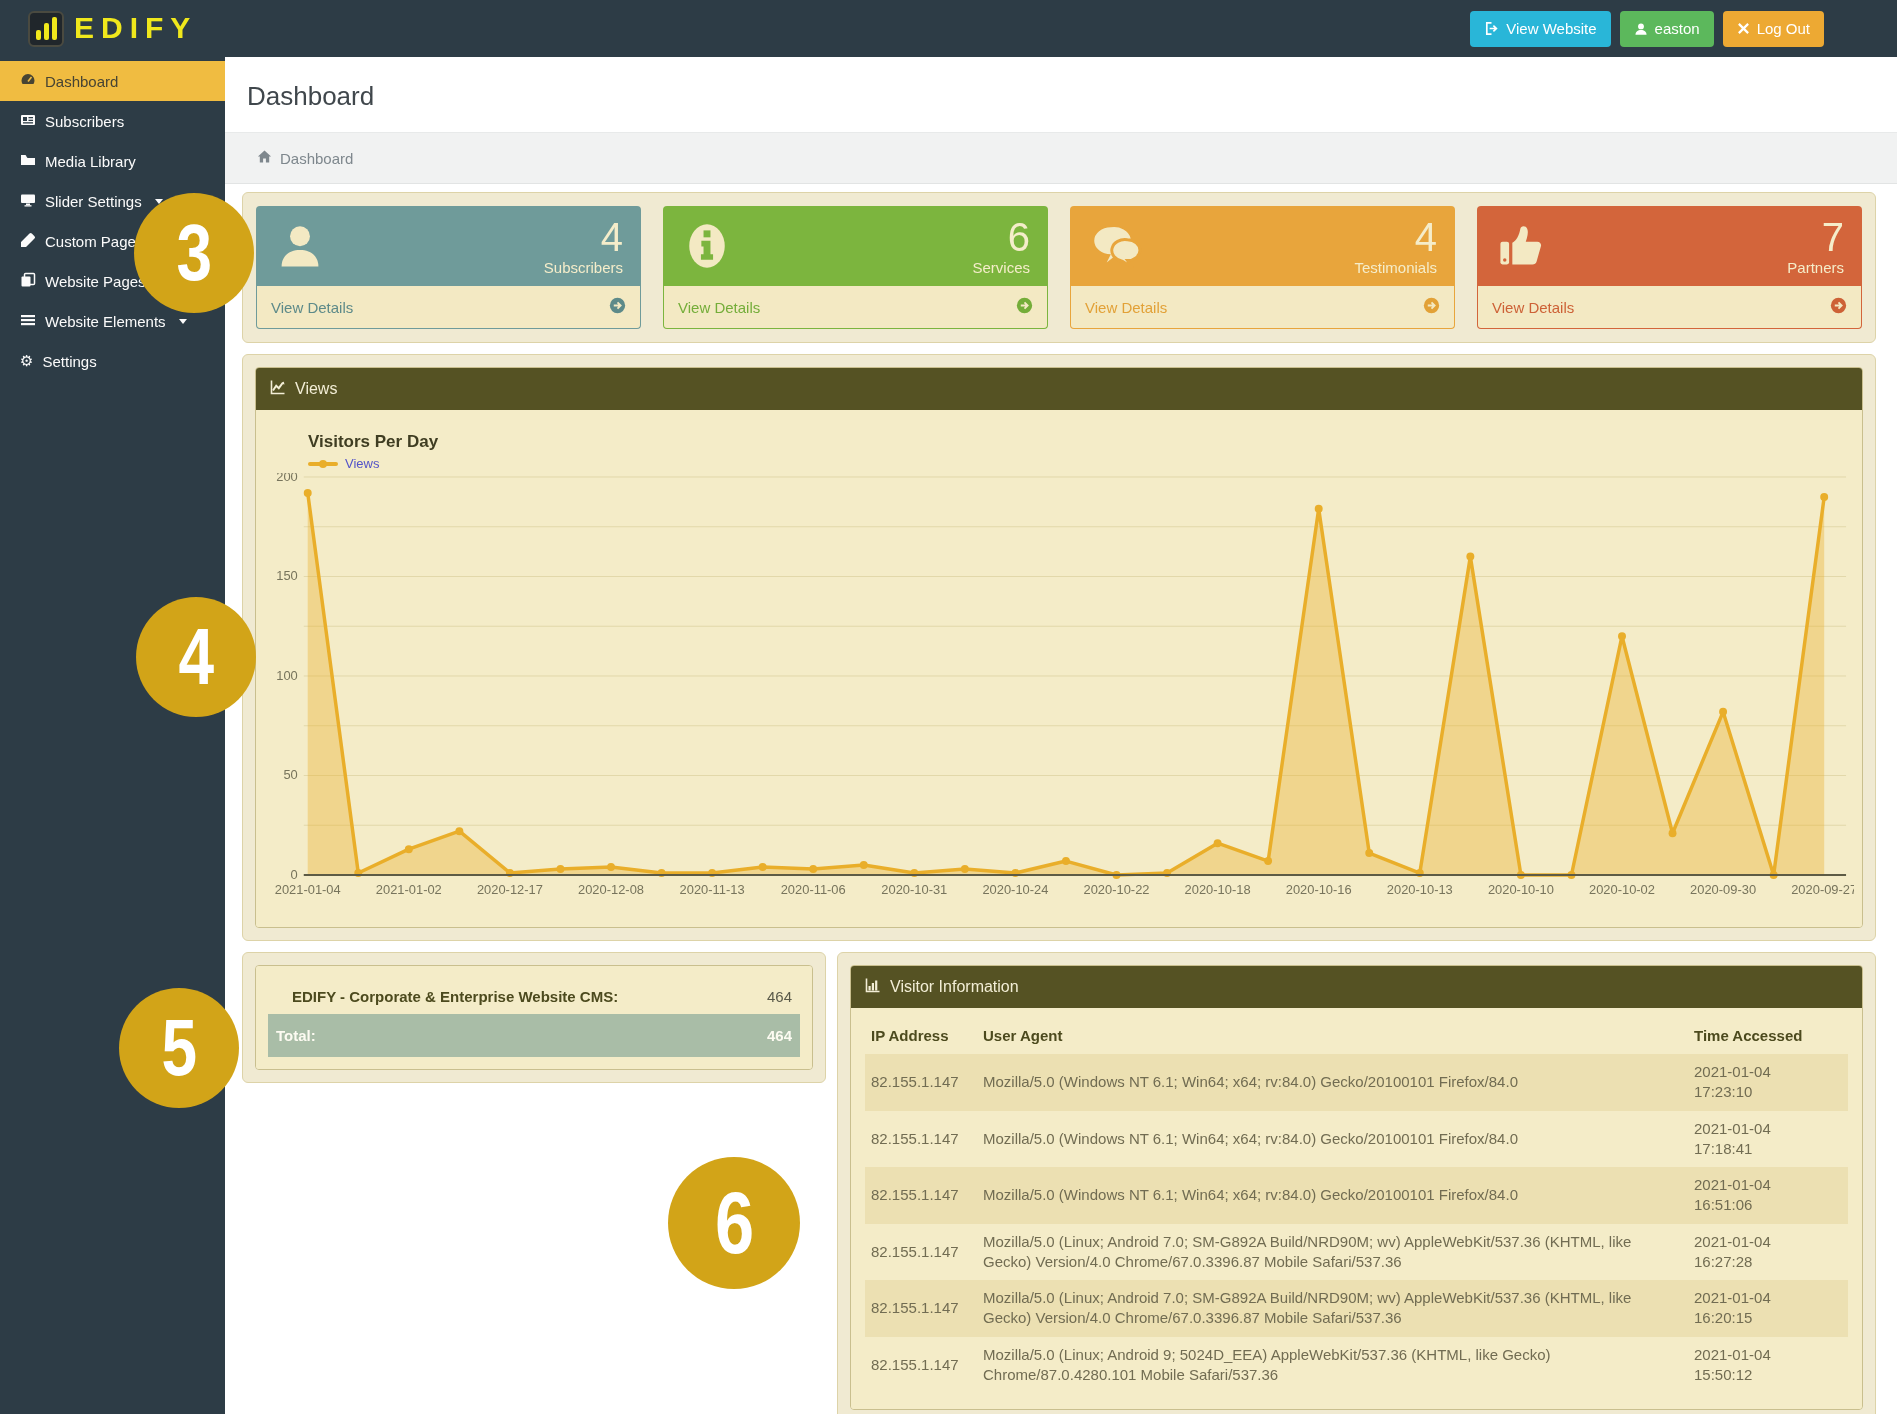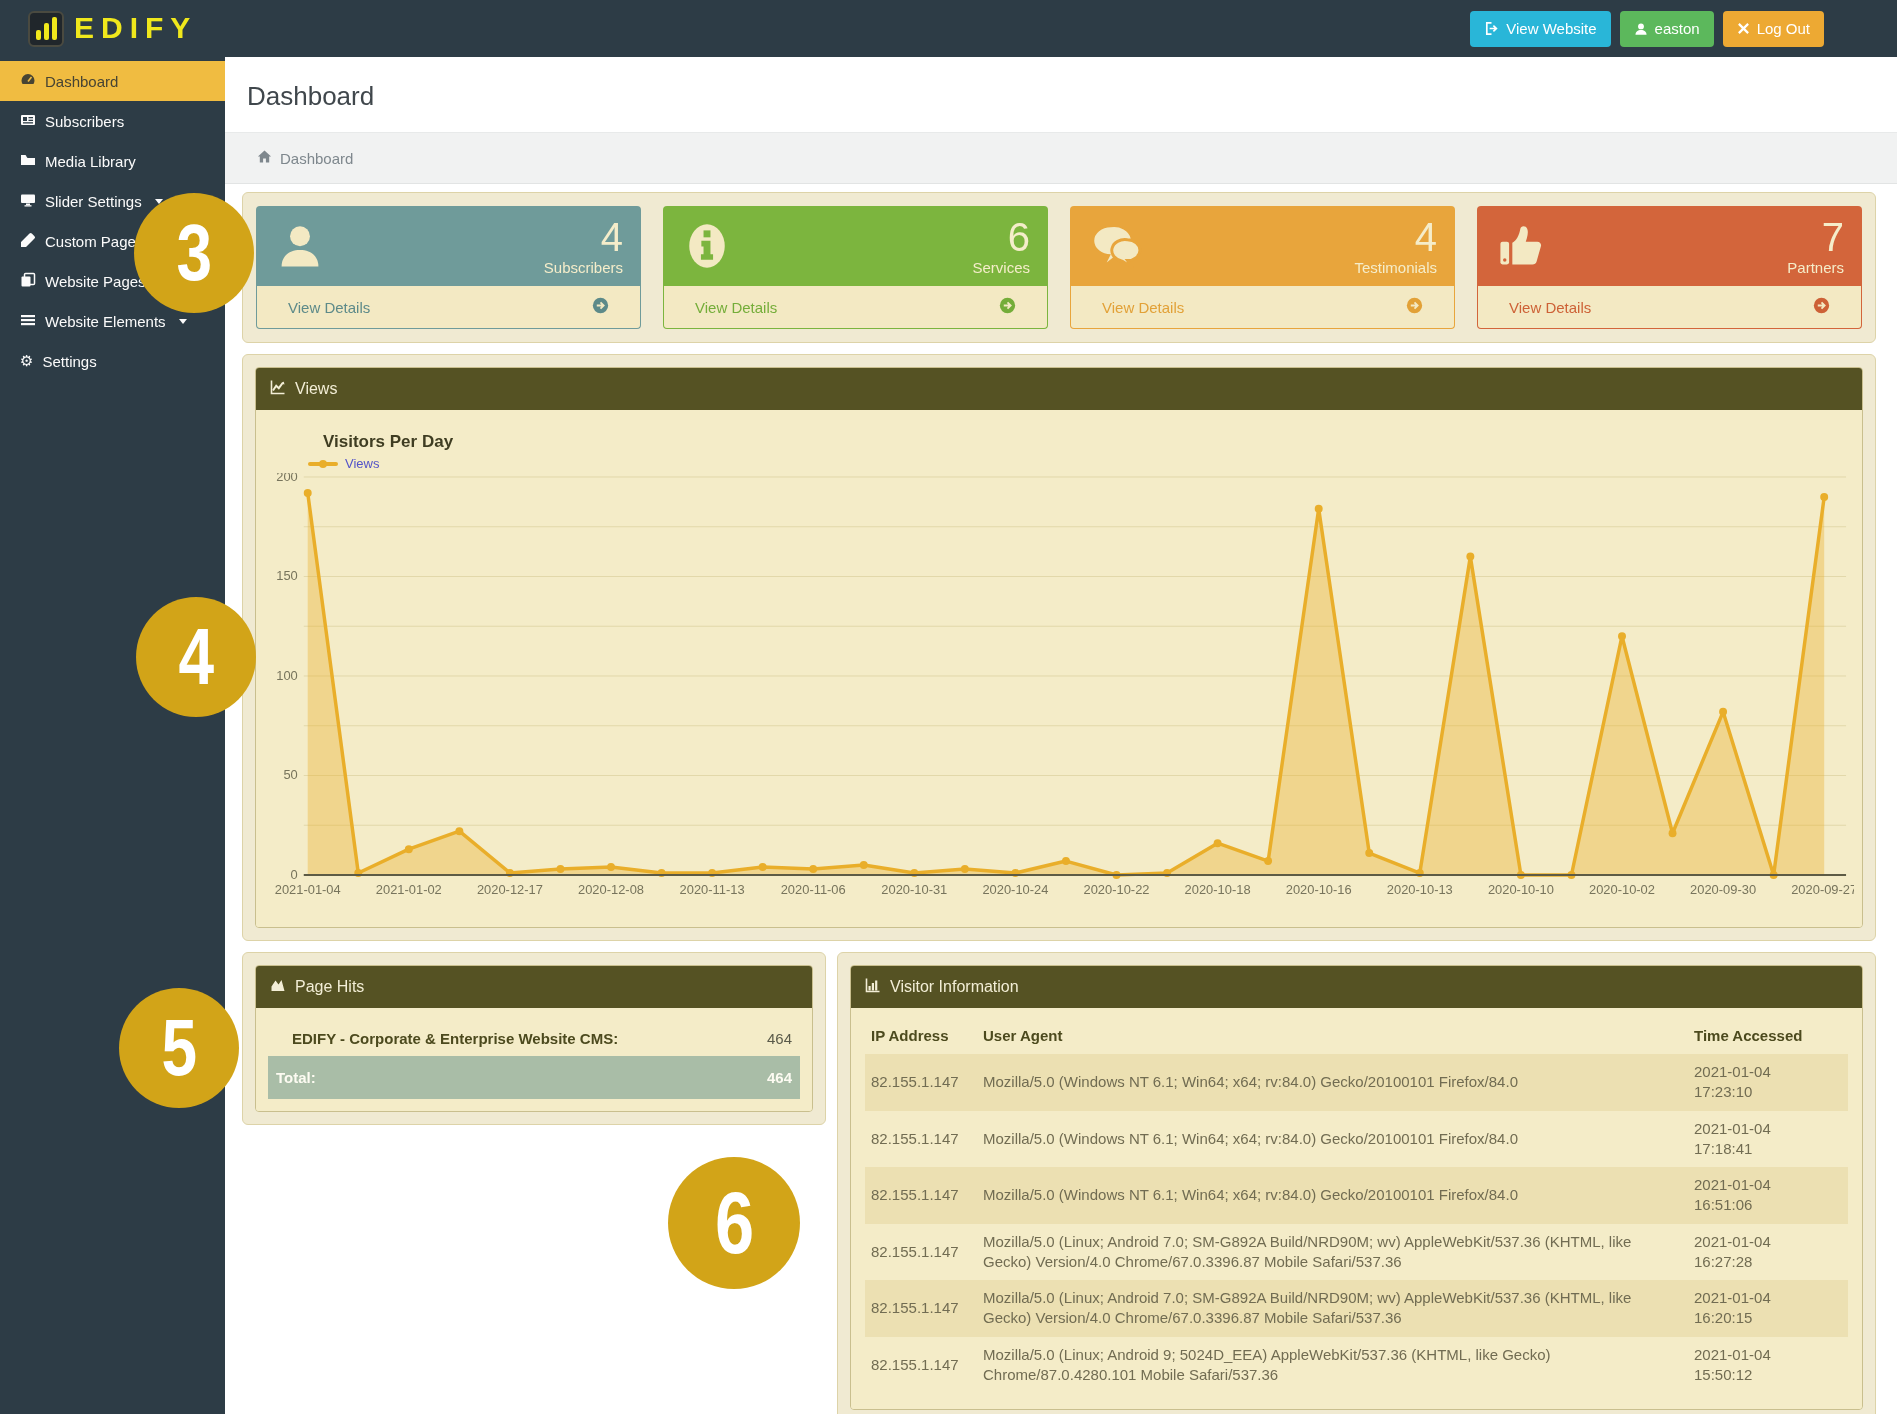--- a/index.html
+++ b/index.html
@@ -39,34 +39,34 @@
   .wrapper{background:#f0ead2;border:1px solid #ddd3a8;border-radius:6px;}
   
   .stats{display:grid;grid-template-columns:repeat(4,1fr);gap:22px;padding:13px;}
   .card .card-top{height:80px;display:flex;align-items:center;justify-content:space-between;padding:0 18px;
     border-radius:4px 4px 0 0;}
   .card .card-top svg{display:block;}
   .num-box{text-align:right;color:#f5edca;}
   .num-box .num{font-size:40px;line-height:40px;}
   .num-box .lbl{font-size:15px;margin-top:2px;}
   .card-foot{height:42px;background:#f3e9c3;border:1px solid;border-top:none;border-radius:0 0 4px 4px;
-    display:flex;align-items:center;justify-content:space-between;padding:0 31px;font-size:15px;cursor:pointer;}
+    display:flex;align-items:center;justify-content:space-between;padding:0 14px;font-size:15px;cursor:pointer;}
   .card-teal .card-top{background:#6f9b9a;} .card-teal .card-foot{border-color:#6f9b9a;color:#5d8a89;}
   .card-green .card-top{background:#7cb53e;} .card-green .card-foot{border-color:#7cb53e;color:#74ad39;}
   .card-amber .card-top{background:#e8a53c;} .card-amber .card-foot{border-color:#e8a53c;color:#e2a137;}
   .card-rust .card-top{background:#d3653b;} .card-rust .card-foot{border-color:#d3653b;color:#cd6136;}
   
   .panel-wrap{padding:12px;}
   .panel{border:1px solid #c9bf8e;border-radius:4px;overflow:hidden;background:#f4ecc8;}
   .panel-head{height:42px;background:#555223;color:#f3eed6;display:flex;align-items:center;gap:9px;
     padding:0 14px;font-size:16px;}
   .panel-body{background:#f4ecc8;}
   
   .chart-body{padding:22px 8px 26px 8px;}
-  .chart-title{font-size:17px;font-weight:bold;color:#3f3d22;margin-left:59px;}
+  .chart-title{font-size:17px;font-weight:bold;color:#3f3d22;margin-left:44px;}
   .chart-legend{display:inline-flex;align-items:center;gap:7px;margin:4px 0 2px 44px;font-size:13px;color:#5353c8;cursor:pointer;}
   .legend-mark{position:relative;width:30px;height:8px;}
   .legend-mark b{position:absolute;left:0;top:2px;width:30px;height:4px;background:#e9ae2a;border-radius:2px;}
   .legend-mark i{position:absolute;left:11px;top:0;width:8px;height:8px;background:#e9ae2a;border-radius:50%;}
   #chart-box{width:100%;height:428px;}
   #chart-box svg .tick{font-family:"Liberation Sans",sans-serif;font-size:13px;fill:#77745c;}
   
   .bottom{display:flex;gap:11px;align-items:flex-start;}
   .pagehits-wrap{width:558px;flex:0 0 auto;}
   .visitors-wrap{flex:1;}
@@ -385,26 +385,20 @@
                 <text x="1570" y="421" text-anchor="middle" class="tick">2020-09-27</text>
               </svg></div>
         </div>
       </div>
     </div>
 
     <div class="bottom">
 
       <div class="wrapper panel-wrap pagehits-wrap">
         <div class="panel">
-          <div class="panel-head">
-            <span><svg width="16" height="16" viewBox="0 0 16 16">
-                  <path d="M1.5 14 V9.5 L5.5 3.5 8.5 7.5 11.5 3 14.5 14 z" fill="#f3eed6"></path>
-                </svg></span>
-            <span>Page Hits</span>
-          </div>
           <div class="panel-body ph-body">
             <div class="ph-row">
               <span class="ph-label">EDIFY - Corporate &amp; Enterprise Website CMS:</span>
               <span class="ph-val">464</span>
             </div>
             <div class="ph-total">
               <span>Total:</span>
               <span>464</span>
             </div>
           </div>

